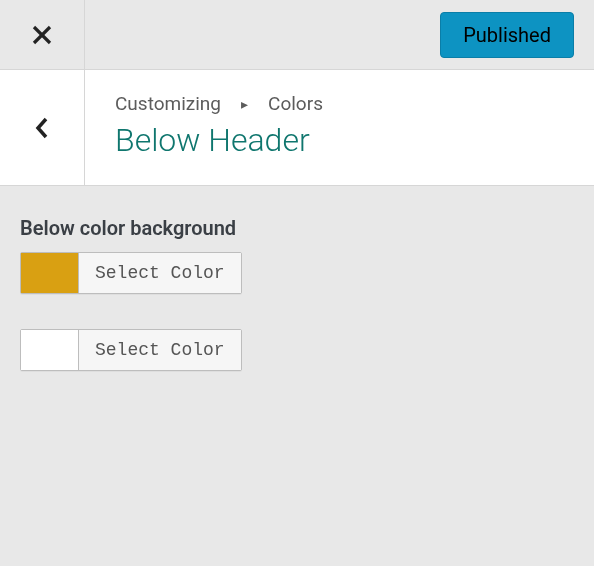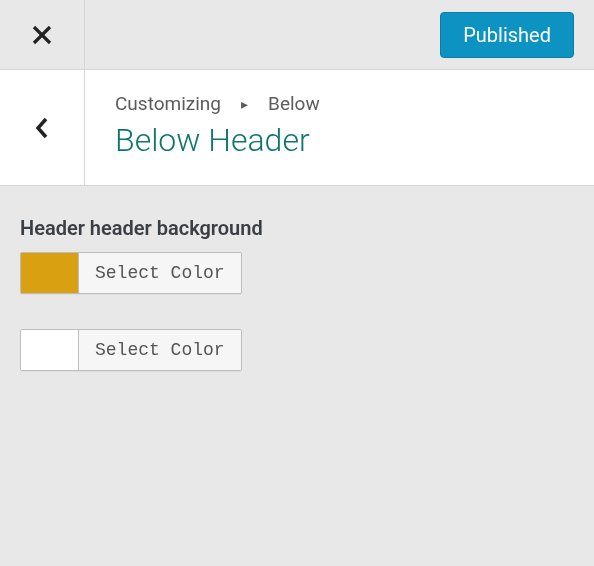--- a/index.html
+++ b/index.html
@@ -27,21 +27,21 @@
   }
   .close-cell svg { display: block; }
   .spacer { flex: 1; }
   .publish-wrap {
     display: flex;
     align-items: center;
     padding-right: 20px;
   }
   .publish-btn {
     background: #0d93c2;
-    color: #ffffff;
+    color: #000000;
     border: 1px solid #0a7ea8;
     border-radius: 4px;
     font-size: 20px;
     padding: 10px 22px;
     cursor: pointer;
     font-family: inherit;
   }
   .header-panel {
     background: #fff;
     display: flex;
@@ -126,30 +126,30 @@
 <div class="header-panel">
   <div class="back-cell">
     <svg width="18" height="26" viewBox="0 0 18 26">
       <polyline points="13,4 5,13 13,22" fill="none" stroke="#222" stroke-width="3.5" stroke-linecap="butt" stroke-linejoin="miter"></polyline>
     </svg>
   </div>
   <div class="header-text">
     <div class="breadcrumb">
       <span>Customizing</span>
       <span class="tri">▸</span>
-      <span>Below</span>
+      <span>Colors</span>
     </div>
     <div class="section-title">Below Header</div>
   </div>
 </div>
 
 <div class="controls">
 
   <div class="control-block">
-    <div class="control-label">Header header background</div>
+    <div class="control-label">Below color background</div>
     <div class="color-row">
       <div class="swatch" style="background:#d9a012"></div>
       <button class="select-color-btn">Select Color</button>
     </div>
   </div>
 
   <div class="control-block">
     <div class="color-row">
       <div class="swatch" style="background:#ffffff"></div>
       <button class="select-color-btn">Select Color</button>

